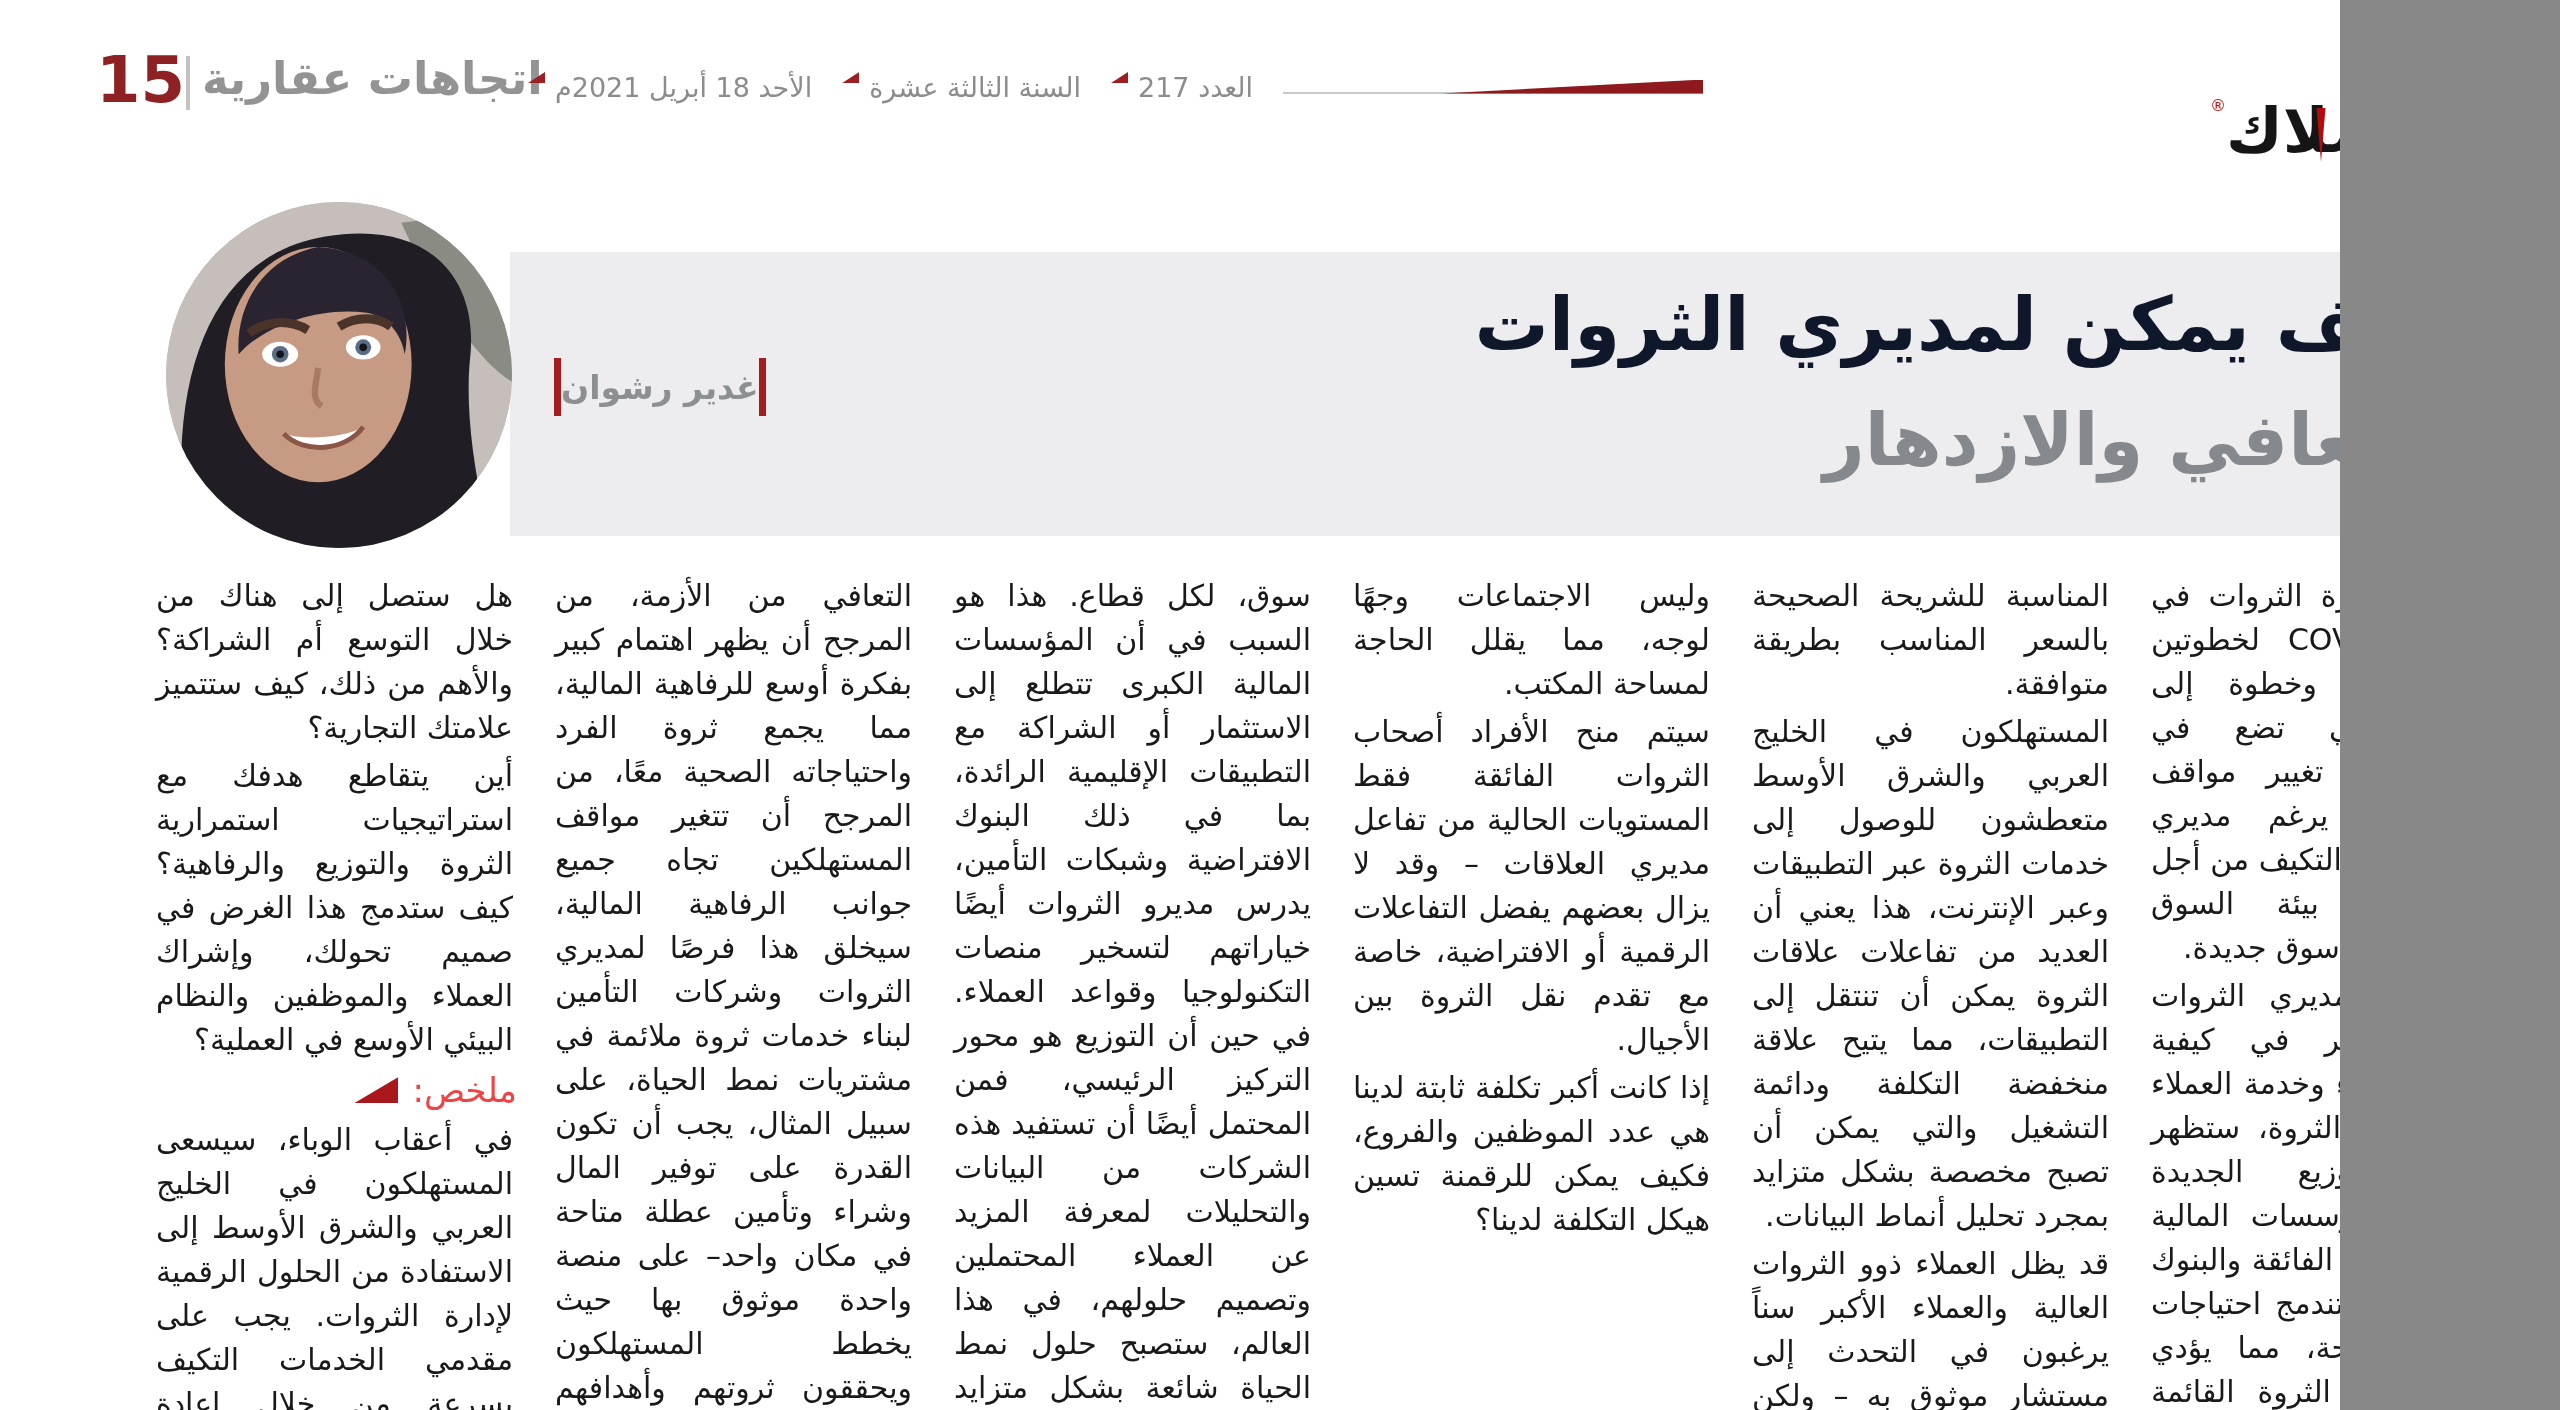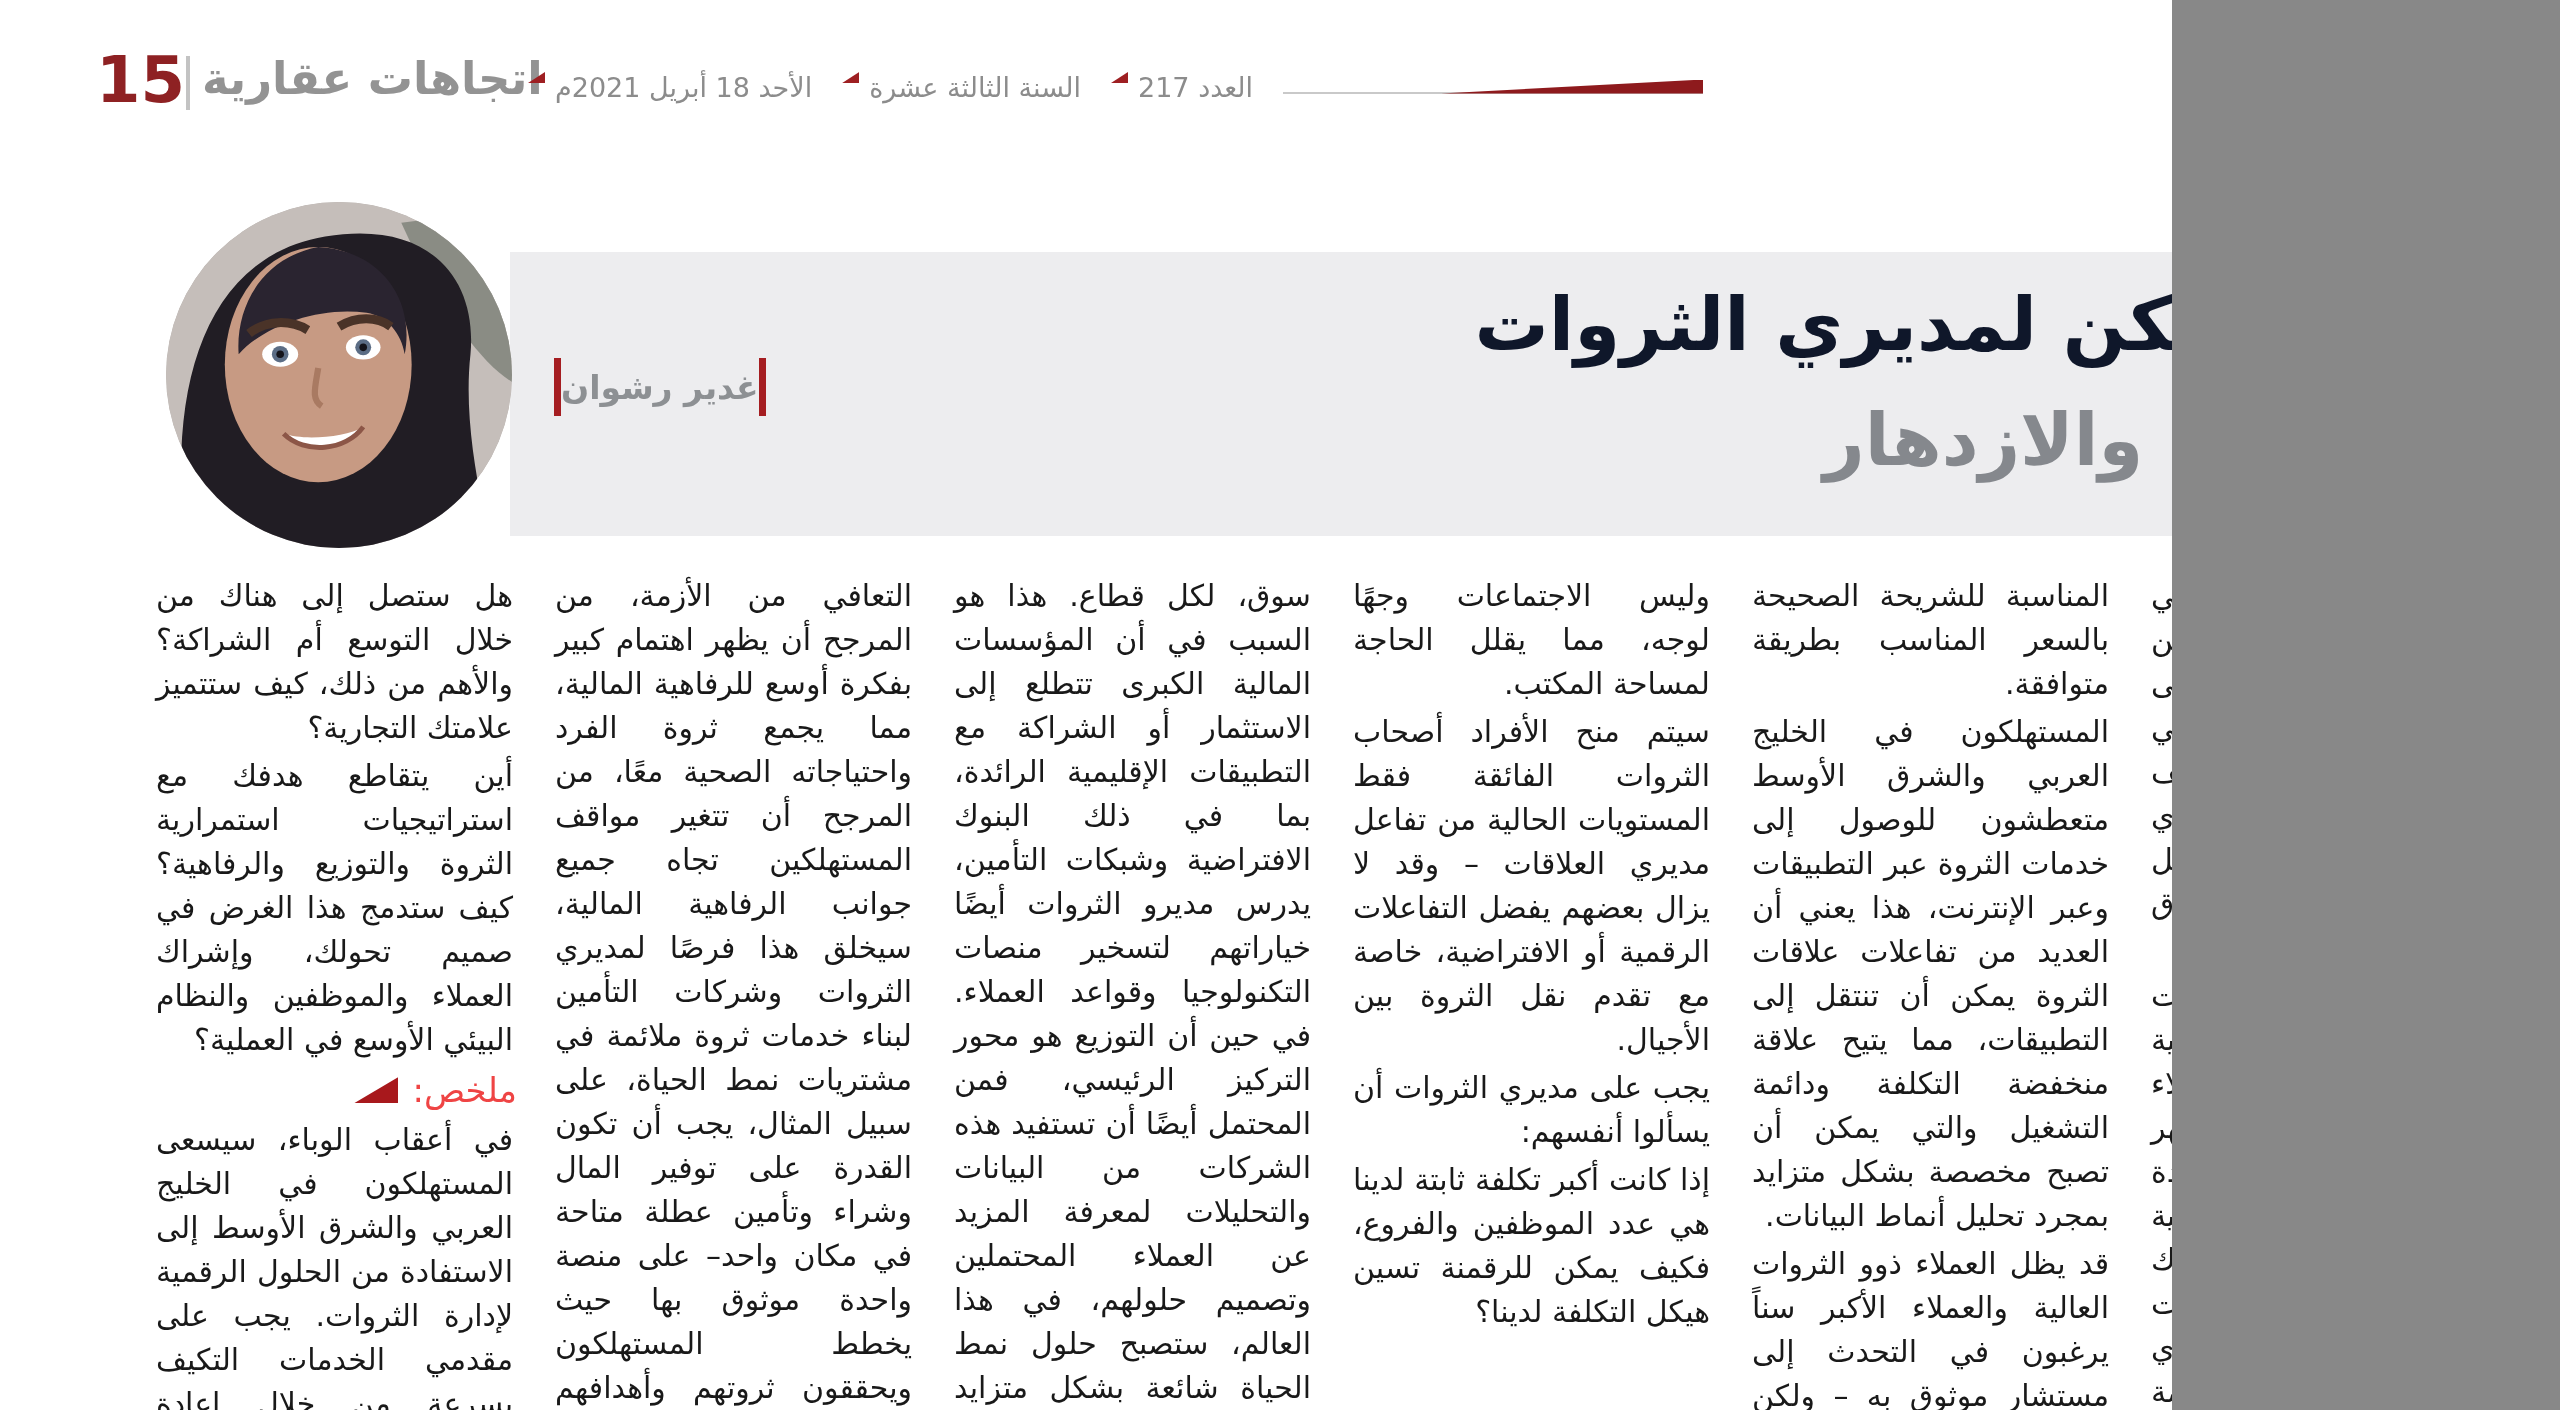--- a/index.html
+++ b/index.html
@@ -1,17 +1,17 @@
 <!DOCTYPE html>
 <html><head>
 <meta charset="utf-8">
 <style>
   html,body{margin:0;padding:0;background:#888;}
-  #page{position:relative;width:2152px;height:1410px;background:#ffffff;overflow:hidden;
-        font-family:"DejaVu Sans","Liberation Sans",sans-serif;direction:rtl;padding-left:20px;}
+  #page{position:relative;width:2340px;height:1410px;background:#ffffff;overflow:hidden;
+        font-family:"DejaVu Sans","Liberation Sans",sans-serif;direction:rtl;}
   .abs{position:absolute;}
 
   
   #page-num{left:96px;top:48px;font-size:64px;font-weight:bold;color:#8e2123;line-height:1;direction:ltr;}
   #header-sep{left:186px;top:56px;width:4px;height:54px;background:#c3c3c3;}
   #section-title{left:202px;top:52px;font-size:45px;font-weight:bold;color:#939393;line-height:1.2;}
   #meta{left:528px;top:72px;display:flex;align-items:center;gap:30px;direction:ltr;}
   .meta-item{display:flex;align-items:flex-start;gap:10px;direction:ltr;}
   .meta-label{font-size:27px;color:#8c8c8c;}
   .wedge{background:#9e1f22;clip-path:polygon(0 100%,100% 0,100% 100%);}
@@ -123,21 +123,20 @@
         <p class="body-p">يجب على مديري الثروات إعادة التفكير في كيفية تقسيم العملاء وخدمة العملاء عبر سلسلة الثروة، ستظهر قنوات التوزيع الجديدة كشراكة المؤسسات المالية مع التطبيقات الفائقة والبنوك الافتراضية ستندمج احتياجات الثروة والصحة، مما يؤدي إلى منصات الثروة القائمة على الهدف.</p>
       </div>
       <div class="column">
         <p class="body-p">المناسبة للشريحة الصحيحة بالسعر المناسب بطريقة متوافقة.</p>
         <p class="body-p">المستهلكون في الخليج العربي والشرق الأوسط متعطشون للوصول إلى خدمات الثروة عبر التطبيقات وعبر الإنترنت، هذا يعني أن العديد من تفاعلات علاقات الثروة يمكن أن تنتقل إلى التطبيقات، مما يتيح علاقة منخفضة التكلفة ودائمة التشغيل والتي يمكن أن تصبح مخصصة بشكل متزايد بمجرد تحليل أنماط البيانات.</p>
         <p class="body-p">قد يظل العملاء ذوو الثروات العالية والعملاء الأكبر سناً يرغبون في التحدث إلى مستشار موثوق به – ولكن في عالم ما بعد الجائحة، قد تنتقل هذه العلاقات إلى التفاعلات القائمة على الهاتف أو الفيديو</p>
       </div>
       <div class="column">
         <p class="body-p">وليس الاجتماعات وجهًا لوجه، مما يقلل الحاجة لمساحة المكتب.</p>
         <p class="body-p">سيتم منح الأفراد أصحاب الثروات الفائقة فقط المستويات الحالية من تفاعل مديري العلاقات – وقد لا يزال بعضهم يفضل التفاعلات الرقمية أو الافتراضية، خاصة مع تقدم نقل الثروة بين الأجيال.</p>
-        <p class="body-p">يجب على مديري الثروات أن يسألوا أنفسهم:</p>
         <p class="body-p">إذا كانت أكبر تكلفة ثابتة لدينا هي عدد الموظفين والفروع، فكيف يمكن للرقمنة تسين هيكل التكلفة لدينا؟</p>
       </div>
       <div class="column">
         <p class="body-p">سوق، لكل قطاع. هذا هو السبب في أن المؤسسات المالية الكبرى تتطلع إلى الاستثمار أو الشراكة مع التطبيقات الإقليمية الرائدة، بما في ذلك البنوك الافتراضية وشبكات التأمين، يدرس مديرو الثروات أيضًا خياراتهم لتسخير منصات التكنولوجيا وقواعد العملاء. في حين أن التوزيع هو محور التركيز الرئيسي، فمن المحتمل أيضًا أن تستفيد هذه الشركات من البيانات والتحليلات لمعرفة المزيد عن العملاء المحتملين وتصميم حلولهم، في هذا العالم، ستصبح حلول نمط الحياة شائعة بشكل متزايد حيث تتيح البيانات عروض مالية أكثر ملاءمة وتخصيصًا وفي الوقت المناسب.</p>
       </div>
       <div class="column">
         <p class="body-p">التعافي من الأزمة، من المرجح أن يظهر اهتمام كبير بفكرة أوسع للرفاهية المالية، مما يجمع ثروة الفرد واحتياجاته الصحية معًا، من المرجح أن تتغير مواقف المستهلكين تجاه جميع جوانب الرفاهية المالية، سيخلق هذا فرصًا لمديري الثروات وشركات التأمين لبناء خدمات ثروة ملائمة في مشتريات نمط الحياة، على سبيل المثال، يجب أن تكون القدرة على توفير المال وشراء وتأمين عطلة متاحة في مكان واحد– على منصة واحدة موثوق بها حيث يخطط المستهلكون ويحققون ثروتهم وأهدافهم الصحية</p>
         <p class="body-p">حان الوقت لتقرير الدور الذي تريد أن تلعبه في هذا السوق المستقبلي. هل ستكون منتجًا أو موزعًا (يمتلك علاقة العملاء)؟</p>
       </div>
       <div class="column">

